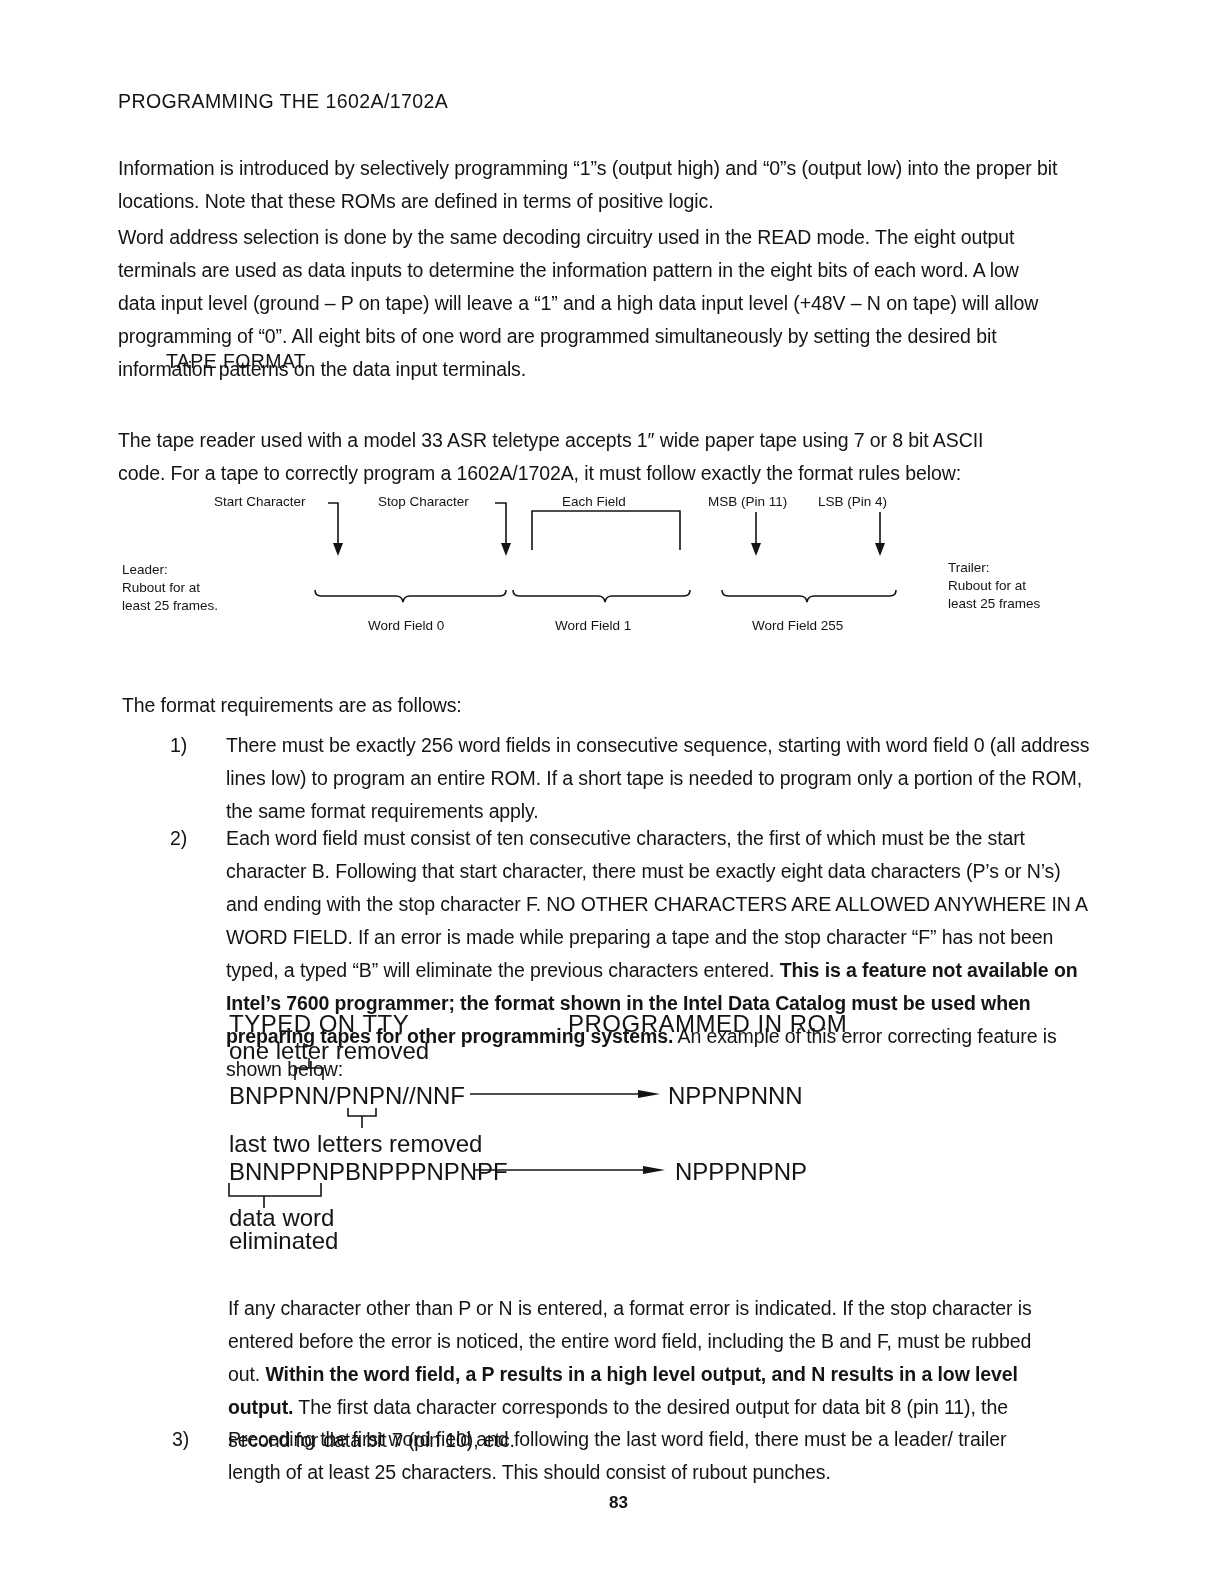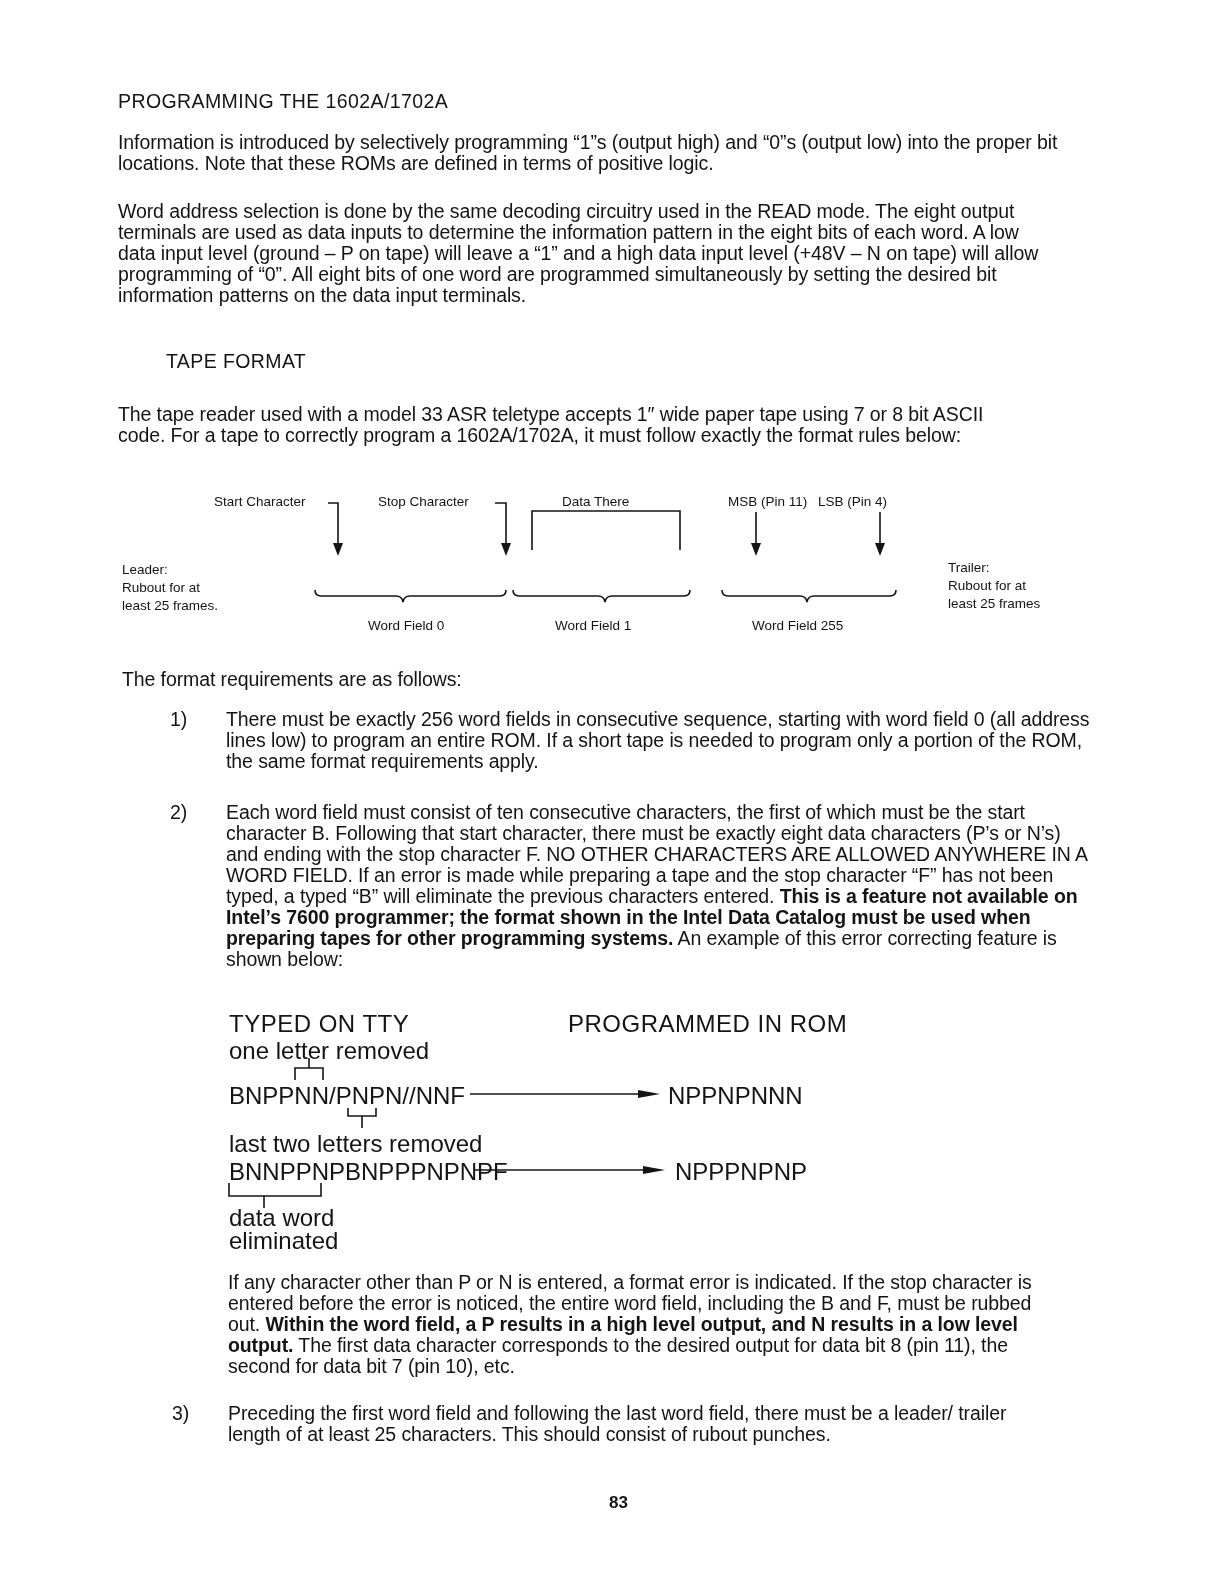--- a/index.html
+++ b/index.html
@@ -1,21 +1,21 @@
 <!DOCTYPE html>
 <html><head>
 <meta charset="utf-8">
 <style>
   html, body { margin:0; padding:0; }
   body {
     width:1224px; height:1584px; background:#ffffff; position:relative;
     font-family:"Liberation Sans", sans-serif; color:#141414; overflow:hidden;
   }
   .abs { position:absolute; }
-  .txt { font-size:19.5px; line-height:21px; letter-spacing:-0.1px; }
+  .txt { font-size:19.5px; line-height:33px; letter-spacing:-0.1px;margin-top:20px; }
   .heading { font-size:19.5px; letter-spacing:0.4px; }
   .small { font-size:13.5px; line-height:18px; }
   .tape { font-size:20px; font-weight:bold; letter-spacing:3.2px; }
   .b { font-weight:bold; }
   .num { position:absolute; left:-56px; top:0; }
   .ex { font-size:24px; }
   svg { position:absolute; left:0; top:0; overflow:visible; }
   .pagenum { font-size:17px; font-weight:bold; }
 </style>
 </head>
@@ -24,22 +24,22 @@
 <div class="abs heading" style="left:118px;top:90px;">PROGRAMMING THE 1602A/1702A</div>
 <div class="abs txt" style="left:118px;top:132px;width:992px;">Information is introduced by selectively programming “1”s (output high) and “0”s (output low) into the proper bit locations. Note that these ROMs are defined in terms of positive logic.</div>
 <div class="abs txt" style="left:118px;top:201px;width:935px;">Word address selection is done by the same decoding circuitry used in the READ mode. The eight output terminals are used as data inputs to determine the information pattern in the eight bits of each word. A low data input level (ground – P on tape) will leave a “1” and a high data input level (+48V – N on tape) will allow programming of “0”. All eight bits of one word are programmed simultaneously by setting the desired bit information patterns on the data input terminals.</div>
 
 <div class="abs heading" style="left:118px;top:350px;margin-left:48px;">TAPE FORMAT</div>
 <div class="abs txt" style="left:118px;top:404px;width:915px;">The tape reader used with a model 33 ASR teletype accepts 1″ wide paper tape using 7 or 8 bit ASCII code.  For a tape to correctly program a 1602A/1702A, it must follow exactly the format rules below:</div>
 
 <div class="abs" style="left:0;top:0;width:1224px;height:660px;padding-left:44px;">
   <div class="abs small" style="left:214px;top:493px;">Start Character</div>
   <div class="abs small" style="left:378px;top:493px;">Stop Character</div>
-  <div class="abs small" style="left:562px;top:493px;">Data There</div>
-  <div class="abs small" style="left:708px;top:493px;margin-left:20px;">MSB (Pin 11)</div>
+  <div class="abs small" style="left:562px;top:493px;">Each Field</div>
+  <div class="abs small" style="left:708px;top:493px;">MSB (Pin 11)</div>
   <div class="abs small" style="left:818px;top:493px;">LSB (Pin 4)</div>
 
   <div class="abs small" style="left:122px;top:561px;">
     <div>Leader:</div>
     <div>Rubout for at</div>
     <div>least 25 frames.</div>
   </div>
   <div class="abs small" style="left:948px;top:559px;">
     <div>Trailer:</div>
     <div>Rubout for at</div>

